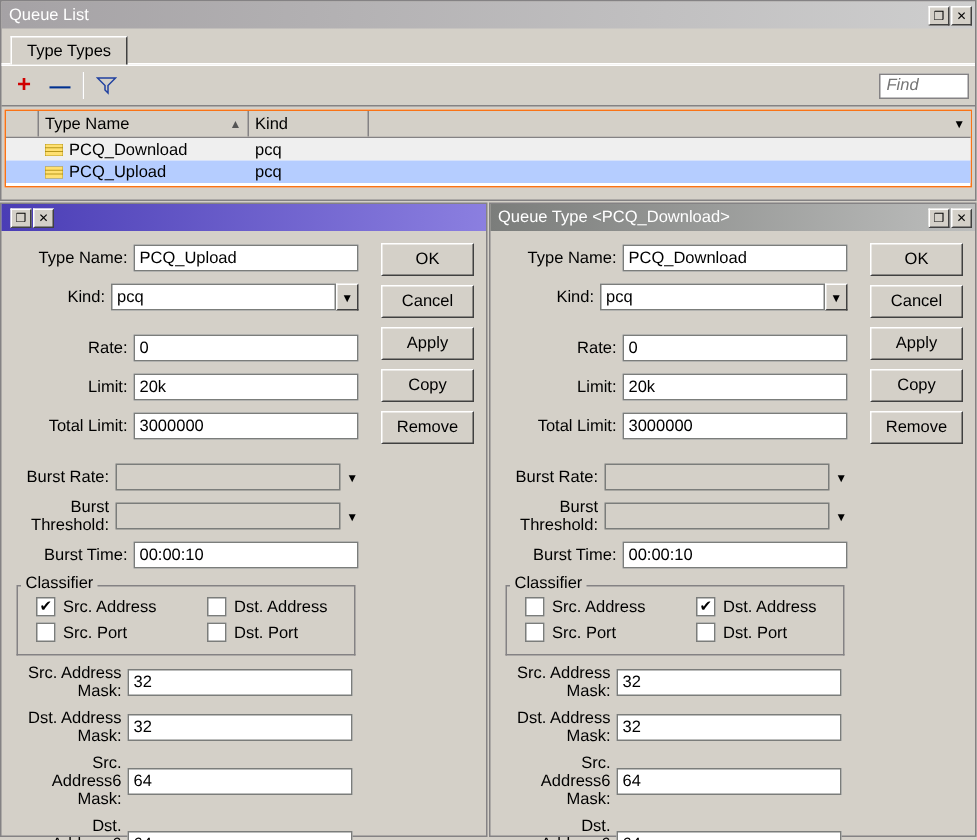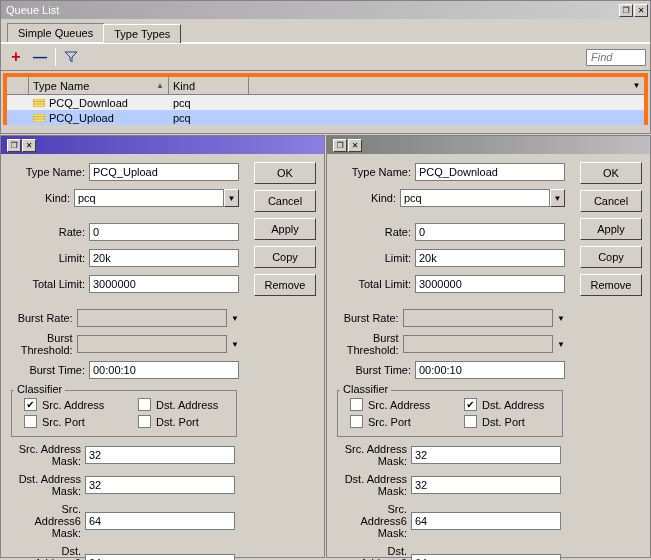--- a/index.html
+++ b/index.html
@@ -103,21 +103,21 @@
     height: 17px;
     border: 1px solid #848284;
     background: #fff;
     padding: 0 4px;
     font-style: italic;
     color: #888;
     font-size: 11px;
     line-height: 15px;
   }
   .gridwrap {
-    border: 4px solid #f97316;
+    border: 1px solid #f97316;
     margin: 2px;
     background: #fff;
   }
   .grid-header {
     display: flex;
     background: #d4d0c8;
     border-bottom: 1px solid #848284;
   }
   .gh-cell {
     height: 17px;
@@ -280,21 +280,20 @@
 
 <div class="window" style="left:0; top:0; width:651px; height:134px;">
   <div class="titlebar main">
     <span>Queue List</span>
     <div class="tb-controls">
       <div class="tb-btn">❐</div>
       <div class="tb-btn">✕</div>
     </div>
   </div>
   <div class="tabs">
-    <div class="tab">Simple Queues</div>
     <div class="tab active">Type Types</div>
   </div>
   <div class="toolbar">
     <div class="tbtn" style="color:#d00000; font-size:16px; line-height:1;">+</div>
     <div class="tbtn" style="color:#003090; font-size:14px;">—</div>
     <div class="sep"></div>
     <div class="tbtn">
       <svg width="14" height="14" viewBox="0 0 14 14">
           <path d="M1 2 L13 2 L8 7 L8 12 L6 10 L6 7 Z" fill="none" stroke="#2040a0" stroke-width="1"></path>
         </svg>
@@ -434,20 +433,21 @@
       </div>
     <div class="mask-row">
         <span class="mask-label">Dst. Address6 Mask:</span>
         <input class="mask-input" value="64" style="">
       </div>
   </div>
 </div>
 
 <div class="window" style="left:326px; top:135px; width:325px; height:423px;">
   <div class="titlebar inactive">
+    <span>Queue Type &lt;PCQ_Download&gt;</span>
     <div class="tb-controls">
       <div class="tb-btn">❐</div>
       <div class="tb-btn">✕</div>
     </div>
   </div>
   <div class="btn-col">
     <button class="win-btn">OK</button>
     <button class="win-btn">Cancel</button>
     <button class="win-btn">Apply</button>
     <button class="win-btn">Copy</button>

